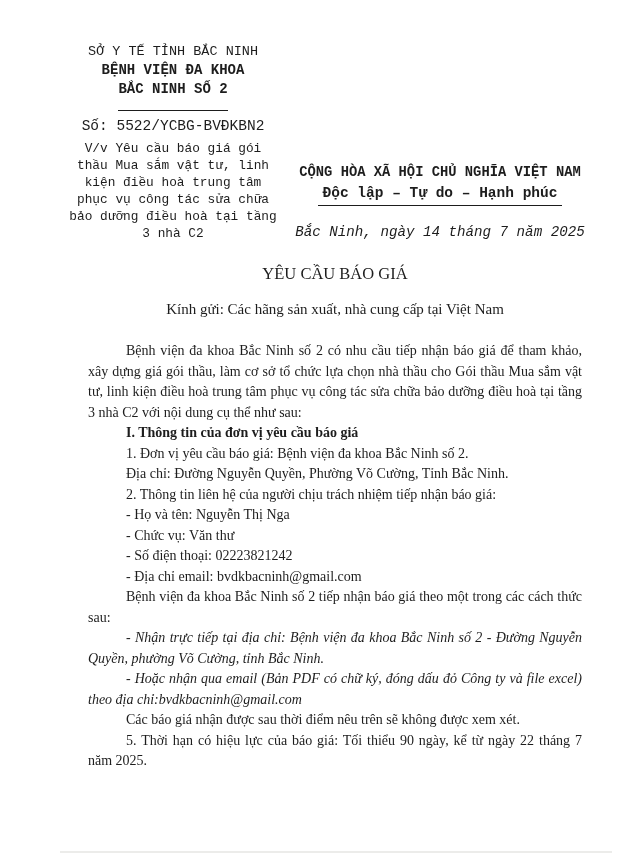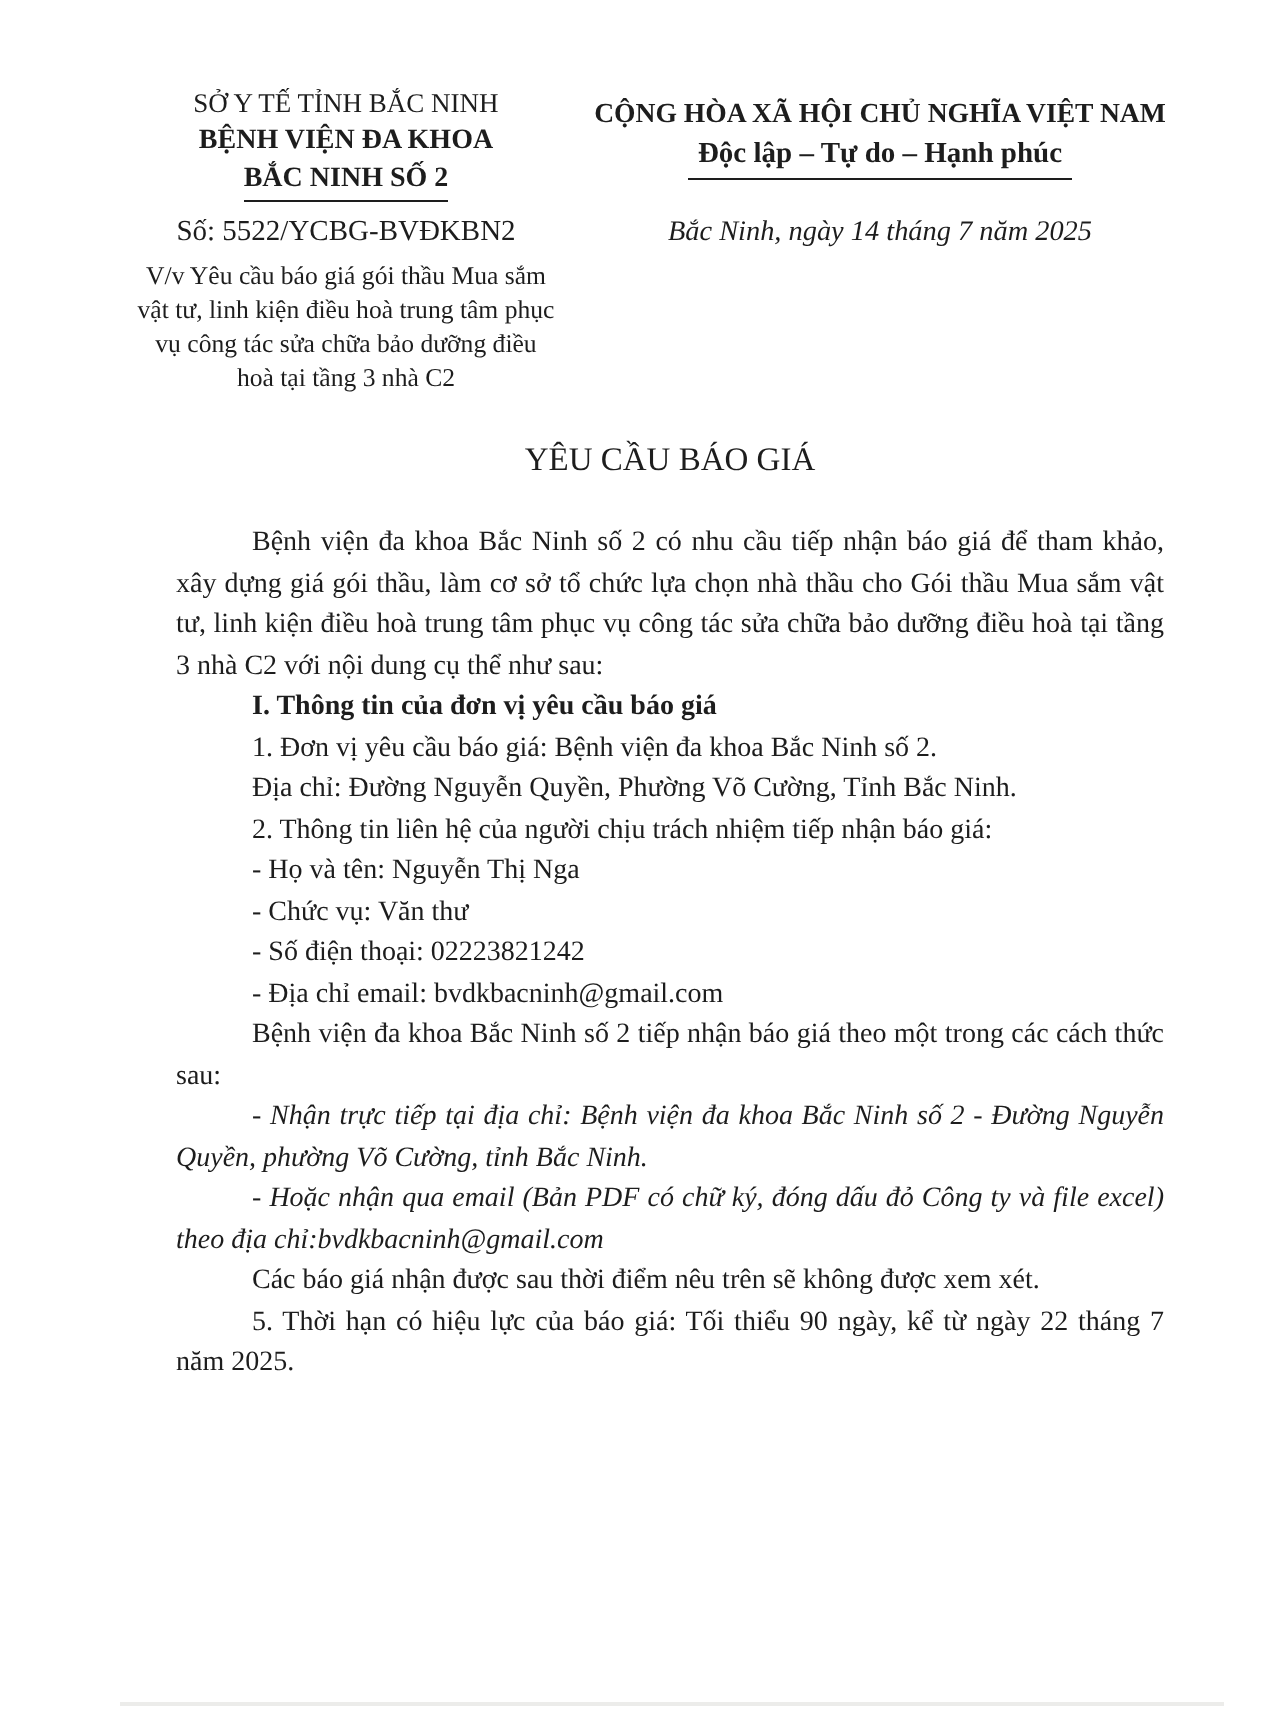--- a/index.html
+++ b/index.html
@@ -19,41 +19,42 @@
     position: relative;
     width: 634px;
     height: 864px;
     padding-top: 42px;
     box-sizing: border-box;
   }
 
   
   .header-row {
     display: flex;
-    align-items: flex-start;
+    align-items: flex-end;
+    font-family: Liberation Mono, monospace;
   }
   .hcol-left {
     width: 214px;
     margin-left: 66px;
     text-align: center;
   }
   .hcol-right {
     width: 304px;
     margin-left: auto;
     margin-right: 42px;
     text-align: center;
   }
   .dept        { font-size: 13.5px; line-height: 19px; }
   .org         { font-size: 14px;   line-height: 19px; font-weight: bold; }
   .docnum      { font-size: 14.5px; line-height: 20px; margin-top: 5px; }
   .subject     { font-size: 12.8px; line-height: 17px; margin-top: 4px; padding: 0 2px; }
   .nat         { font-size: 13.8px; line-height: 19px; font-weight: bold; margin-top: 5px; }
   .motto       { font-size: 14.5px; line-height: 20px; font-weight: bold; margin-top: 1px; }
   .pdate       { font-size: 14.2px; line-height: 20px; font-style: italic; margin-top: 16px; }
-  .u  { display: inline-block; border-bottom: 1.5px solid currentColor; padding-bottom: 1px; }
+  .u  { display: inline-block; border-bottom: 1.5px solid currentColor; padding-bottom: 11px; }
   .u2 { display: inline-block; border-bottom: 1.5px solid currentColor; padding: 0 5px 2px 5px; }
 
   
   .body-col {
     margin-left: 88px;
     margin-right: 52px;
   }
   .title {
     margin-top: 21px;
     text-align: center;
@@ -115,20 +116,21 @@
     </div>
     <div class="hcol-right">
       <div class="nat">CỘNG HÒA XÃ HỘI CHỦ NGHĨA VIỆT NAM</div>
       <div class="motto"><span class="u2">Độc lập – Tự do – Hạnh phúc</span></div>
       <div class="pdate">Bắc Ninh, ngày 14 tháng 7 năm 2025</div>
     </div>
   </div>
 
   <div class="body-col">
     <div class="title">YÊU CẦU BÁO GIÁ</div>
+    <div class="salutation">Kính gửi: Các hãng sản xuất, nhà cung cấp tại Việt Nam</div>
 
     <div class="content">
       <p class="indent justify">Bệnh viện đa khoa Bắc Ninh số 2 có nhu cầu tiếp nhận báo giá để tham khảo, xây dựng giá gói thầu, làm cơ sở tổ chức lựa chọn nhà thầu cho Gói thầu Mua sắm vật tư, linh kiện điều hoà trung tâm phục vụ công tác sửa chữa bảo dưỡng điều hoà tại tầng 3 nhà C2 với nội dung cụ thể như sau:</p>
       <p class="indent bold">I. Thông tin của đơn vị yêu cầu báo giá</p>
       <p class="indent">1. Đơn vị yêu cầu báo giá: Bệnh viện đa khoa Bắc Ninh số 2.</p>
       <p class="indent">Địa chỉ: Đường Nguyễn Quyền, Phường Võ Cường, Tỉnh Bắc Ninh.</p>
       <p class="indent">2. Thông tin liên hệ của người chịu trách nhiệm tiếp nhận báo giá:</p>
       <p class="indent">- Họ và tên: Nguyễn Thị Nga</p>
       <p class="indent">- Chức vụ: Văn thư</p>
       <p class="indent">- Số điện thoại: 02223821242</p>

